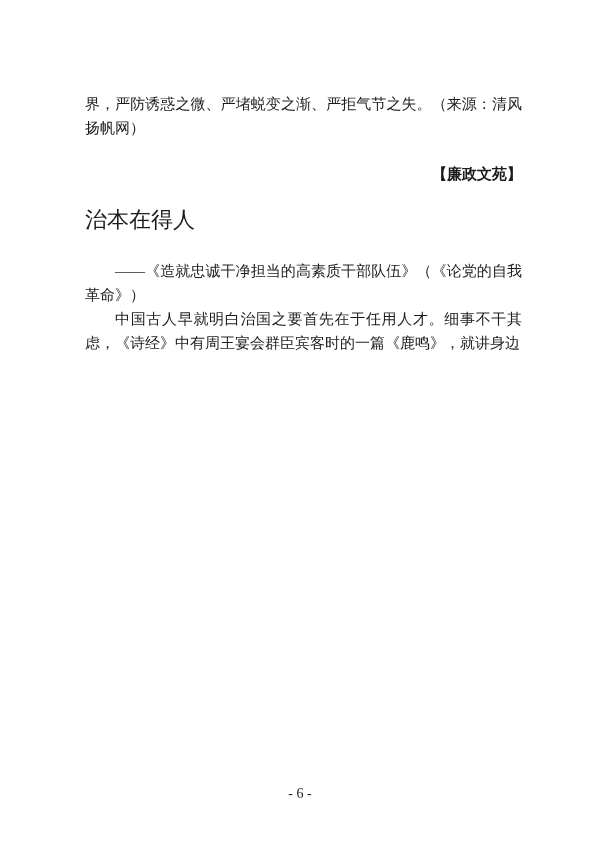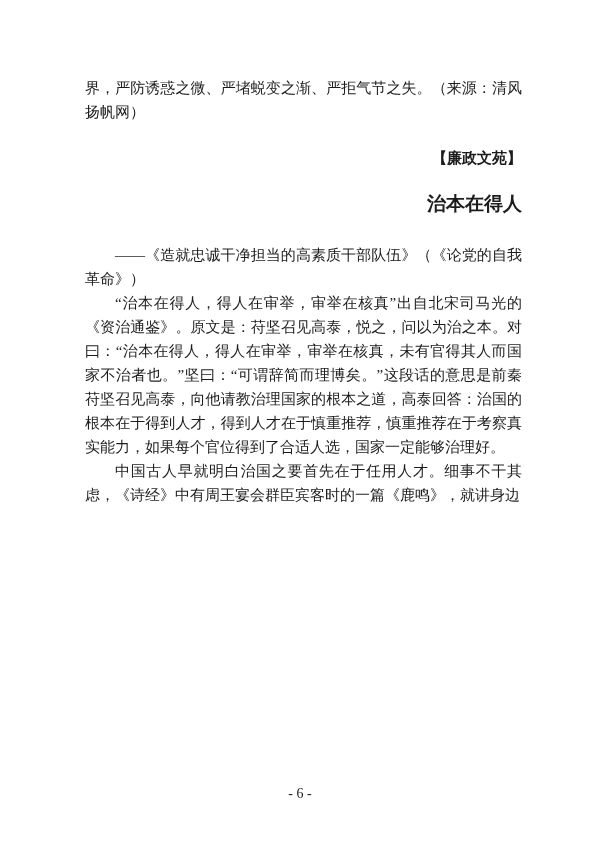--- a/index.html
+++ b/index.html
@@ -13,21 +13,21 @@
     height: 849px;
     margin: 0 auto;
     background: #ffffff;
     font-family: "Liberation Serif", "DejaVu Serif", serif;
     color: #1c1c1c;
     overflow: hidden;
   }
   .content {
     position: absolute;
     left: 85px;
-    top: 76px;
+    top: 92px;
     width: 437px;
     font-size: 15px;
     line-height: 24px;
     text-align: justify;
     text-justify: inter-character;
   }
   .para {
     margin: 0;
     text-indent: 2em;
   }
@@ -35,24 +35,24 @@
     text-indent: 0;
   }
   .section-header {
     margin: 22px 0 0 0;
     font-weight: bold;
     text-indent: 0;
     text-align: right;
   }
   .article-title {
     margin: 20px 0 25px 0;
-    font-size: 19px;
+    font-size: 22px;
     line-height: 28px;
-    font-weight: bold;
-    text-align: right;
+    font-weight: normal;
+    text-align: left;
     text-indent: 0;
   }
   .footer {
     position: absolute;
     top: 786px;
     left: 0;
     width: 600px;
     text-align: center;
     font-size: 14px;
     line-height: 16px;
@@ -61,17 +61,16 @@
 </style>
 </head>
 <body>
 
 <div class="page">
   <div class="content">
     <p class="para no-indent">界，严防诱惑之微、严堵蜕变之渐、严拒气节之失。（来源：清风扬帆网）</p>
     <p class="para section-header">【廉政文苑】</p>
     <h1 class="article-title">治本在得人</h1>
     <p class="para">——《造就忠诚干净担当的高素质干部队伍》（《论党的自我革命》）</p>
-    <p class="para">“治本在得人，得人在审举，审举在核真”出自北宋司马光的《资治通鉴》。原文是：苻坚召见高泰，悦之，问以为治之本。对曰：“治本在得人，得人在审举，审举在核真，未有官得其人而国家不治者也。”坚曰：“可谓辞简而理博矣。”这段话的意思是前秦苻坚召见高泰，向他请教治理国家的根本之道，高泰回答：治国的根本在于得到人才，得到人才在于慎重推荐，慎重推荐在于考察真实能力，如果每个官位得到了合适人选，国家一定能够治理好。</p>
     <p class="para">中国古人早就明白治国之要首先在于任用人才。细事不干其虑，《诗经》中有周王宴会群臣宾客时的一篇《鹿鸣》，就讲身边</p>
   </div>
   <div class="footer">- 6 -</div>
 </div>
 
 </body></html>

